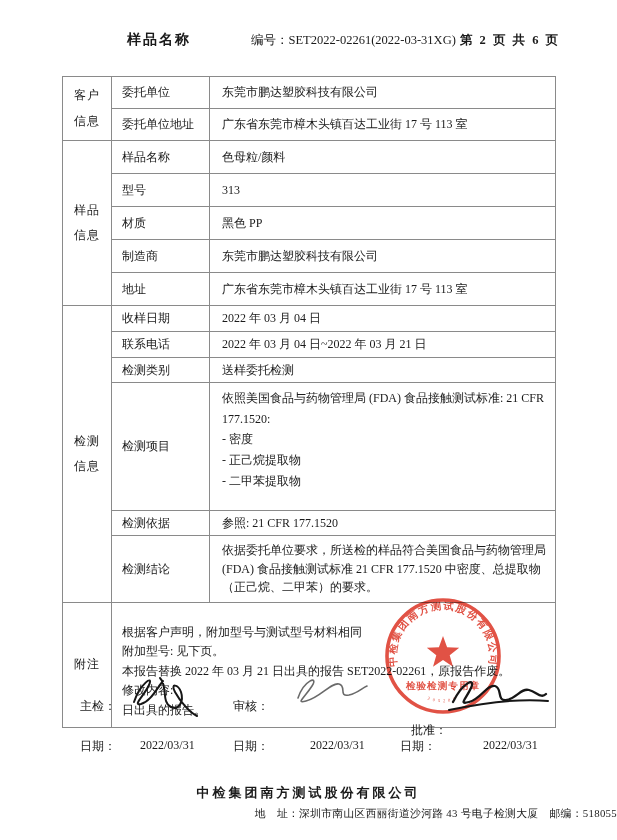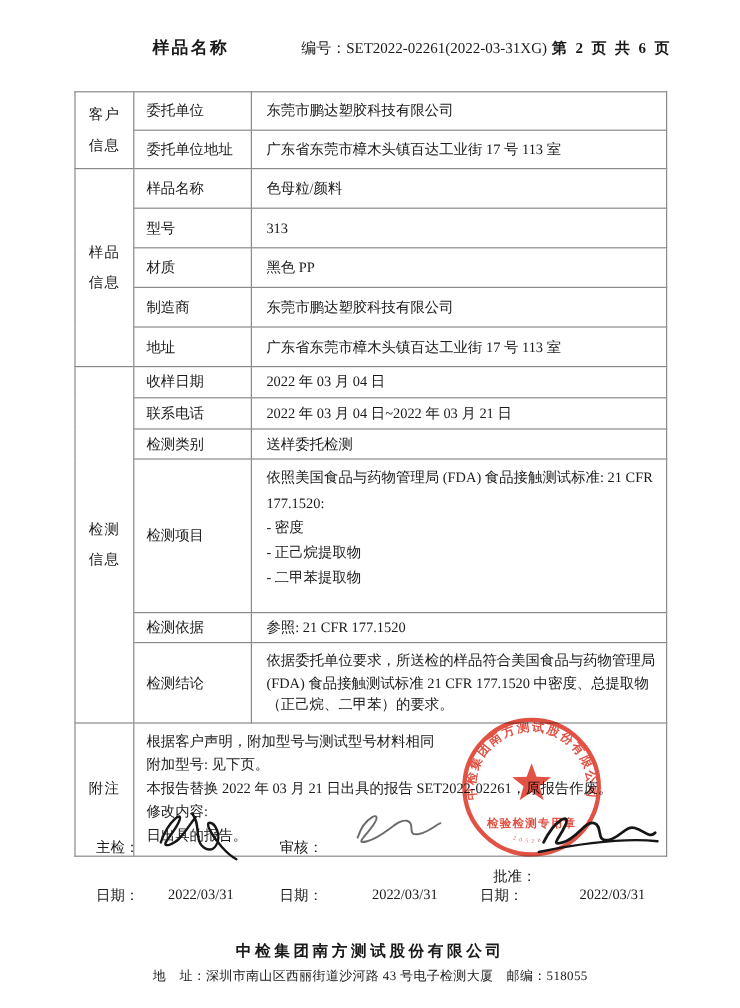--- a/index.html
+++ b/index.html
@@ -27,38 +27,38 @@
   td.sec { text-align:center; }
   td.sec .vlab { display:inline-block; width:2.3em; word-break:break-all; line-height:2.1; letter-spacing:1px; }
   td.fld { padding-left:10px; }
   td.val { padding-left:12px; padding-right:8px; }
   tr.h32 td { height:32px; }
   tr.h33 td { height:33px; }
   tr.h26 td { height:26px; }
   tr.h25 td { height:25px; }
   td.multi { padding-top:5px; padding-bottom:19px; line-height:1.72; }
   td.concl { padding-top:5px; padding-bottom:5px; line-height:1.55; }
-  td.notes { padding:6px 10px 7px 10px; line-height:1.62; }
+  td.notes { padding:20px 10px 7px 10px; line-height:1.62; }
 
   
   .signs { position:absolute; left:0; top:658px; width:617px; height:100px; font-size:12px; }
   .signs .lab { position:absolute; white-space:nowrap; }
   .sigsvg { position:absolute; }
   .sig3 { z-index:7; }
 
   
   .stamp {
     position:absolute; left:383px; top:595px; width:120px; height:122px;
     z-index:5; opacity:0.88; mix-blend-mode:multiply; pointer-events:none;
   }
 
   
   .ftr { position:absolute; left:0; top:784px; width:617px; text-align:center; }
   .ftr-co { font-size:13px; font-weight:bold; letter-spacing:3px; }
-  .ftr-line { font-size:10.8px; margin-top:5px; letter-spacing:0.3px; }
+  .ftr-line { font-size:10.8px; margin-top:5px; letter-spacing:0.3px;text-align:right; }
   .ftr a.url { color:#0000cc; text-decoration:underline; font-family:"Liberation Mono","DejaVu Sans Mono",monospace; font-size:10.2px; }
   .gap { display:inline-block; width:8px; }
 </style>
 </head>
 <body>
 
 <div class="page">
 
   <div class="hdr">
     <div class="hdr-title">样品名称</div>

